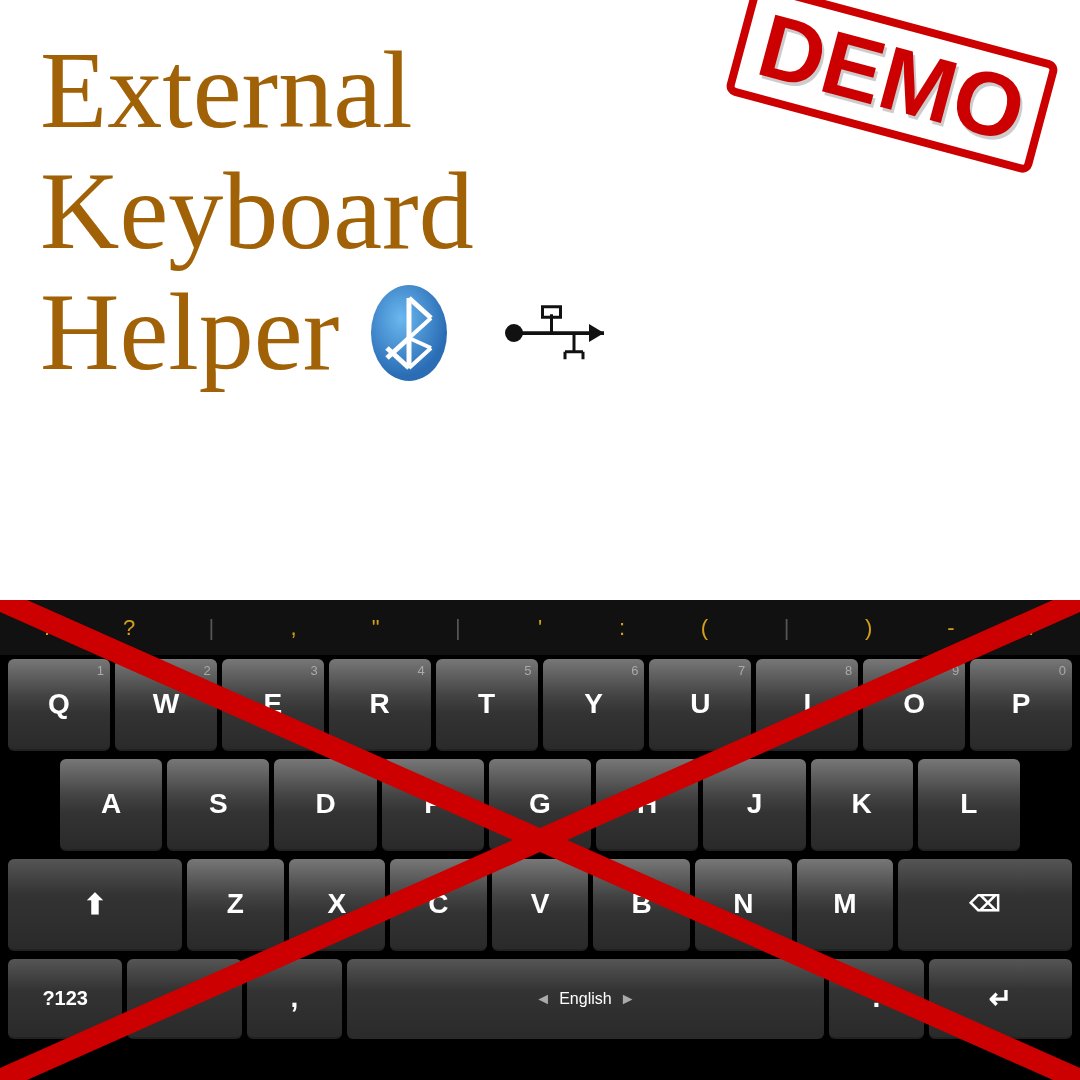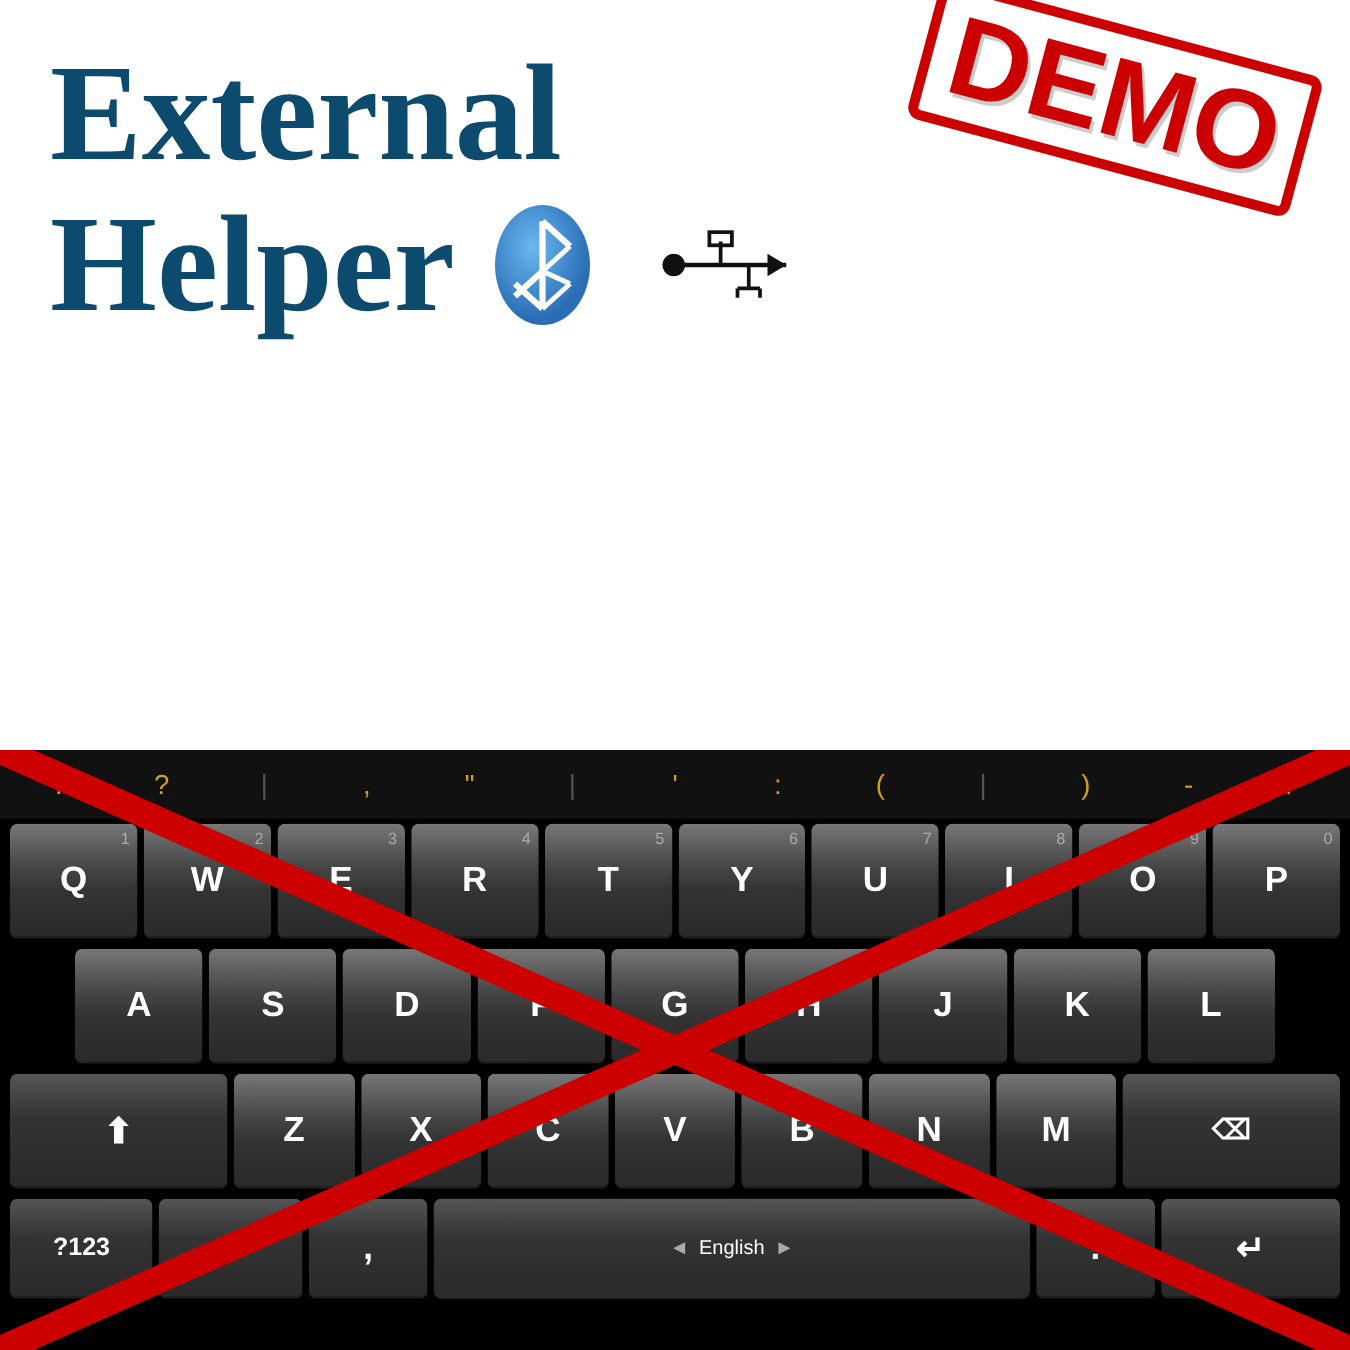--- a/index.html
+++ b/index.html
@@ -23,22 +23,22 @@
     }
 
     #title-text {
       display: flex;
       flex-direction: column;
       justify-content: center;
     }
 
     .title-line {
       font-size: 110px;
-      font-weight: 700;
-      color: #0c4a6e;
+      font-weight: 400;
+      color: #a16207;
       line-height: 1.1;
       font-family: Georgia, 'Times New Roman', serif;
     }
 
     #demo-badge {
       position: absolute;
       top: 20px;
       right: 30px;
       transform: rotate(15deg);
       font-size: 90px;
@@ -203,20 +203,21 @@
     .key-enter {
       flex: 1.5;
     }
   </style>
 </head>
 <body>
 
 <div id="top-section">
   <div id="title-text">
     <div class="title-line">External</div>
+    <div class="title-line">Keyboard</div>
     <div style="display:flex;align-items:center;gap:30px;justify-content:space-between;">
       <div class="title-line">Helper</div>
 
       <svg class="bluetooth-icon" viewBox="0 0 80 100" xmlns="http://www.w3.org/2000/svg">
         <defs>
           <radialGradient id="btGrad" cx="40%" cy="35%" r="60%">
             <stop offset="0%" stop-color="#6bb8f0"></stop>
             <stop offset="100%" stop-color="#2a6db5"></stop>
           </radialGradient>
         </defs>

